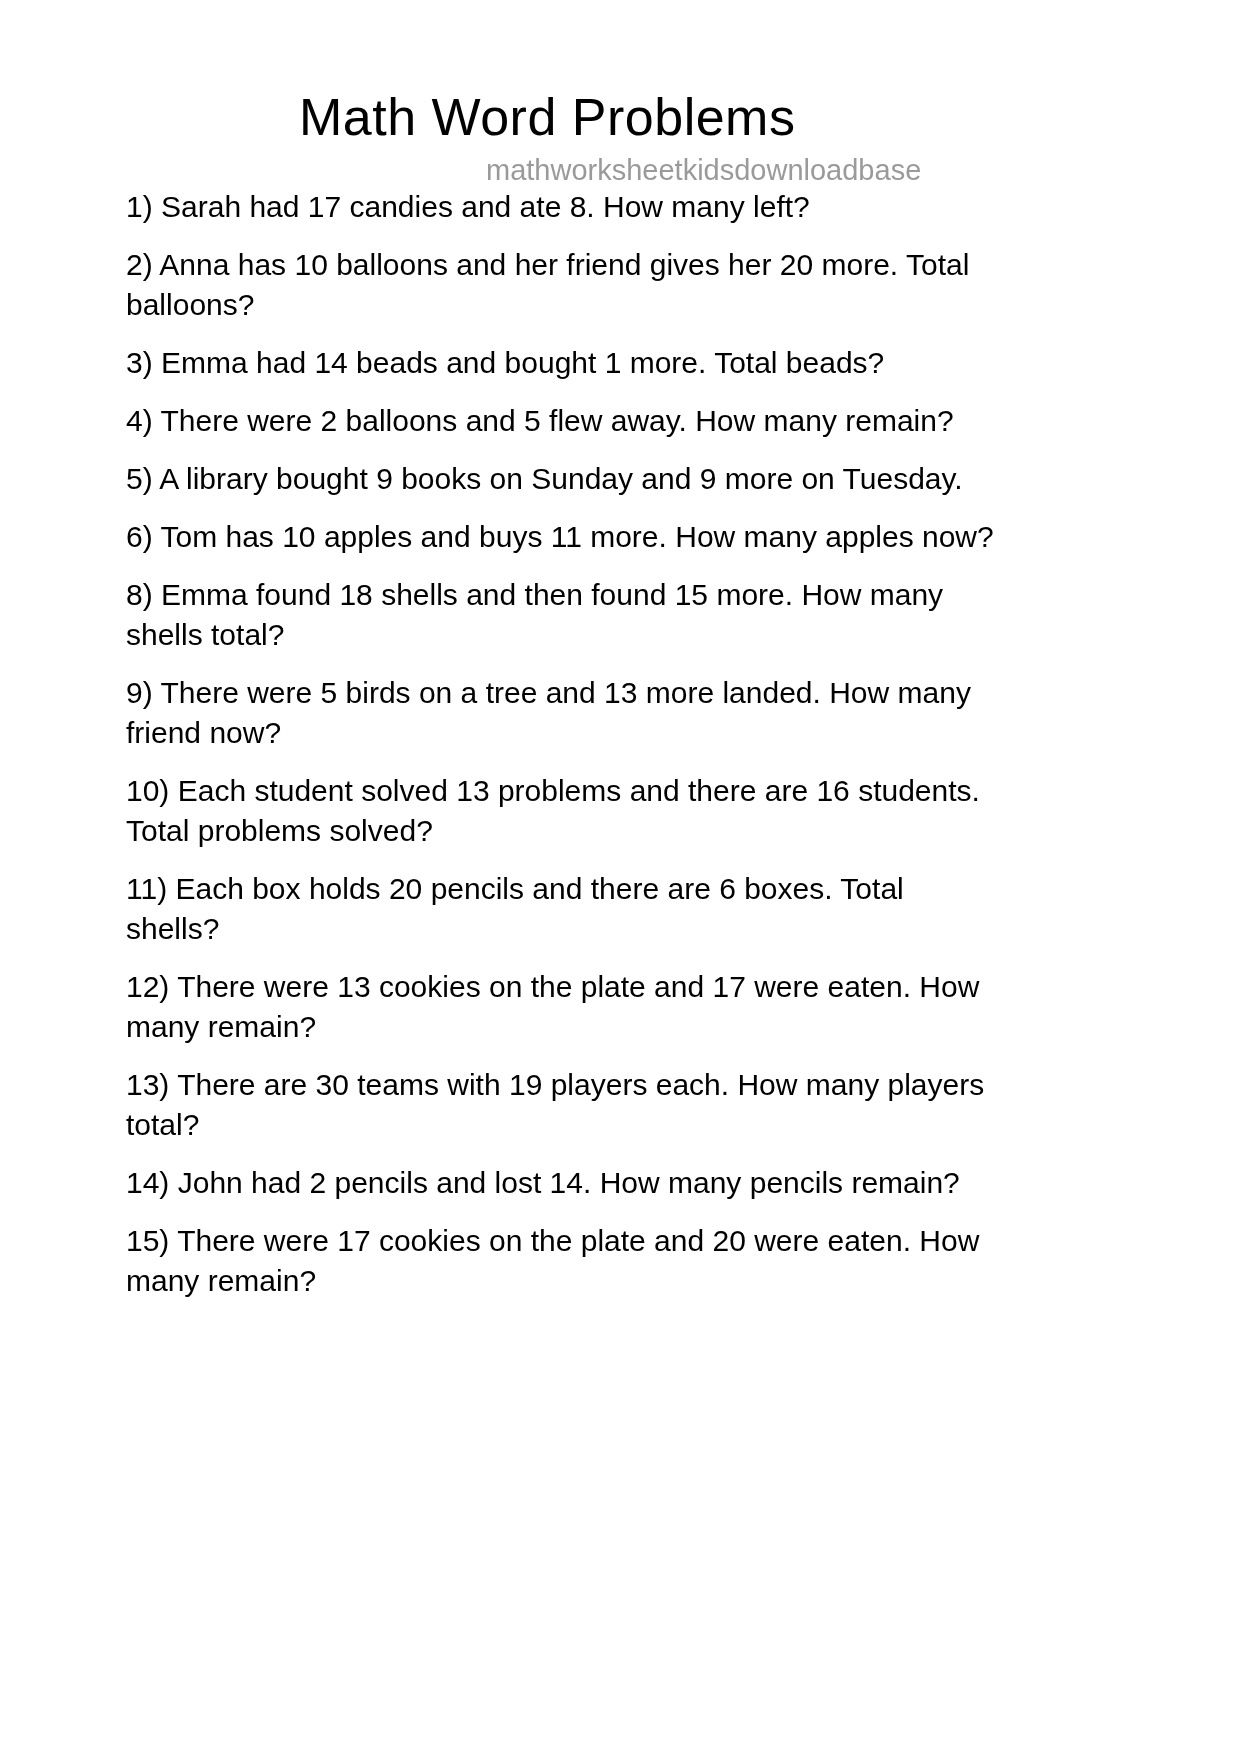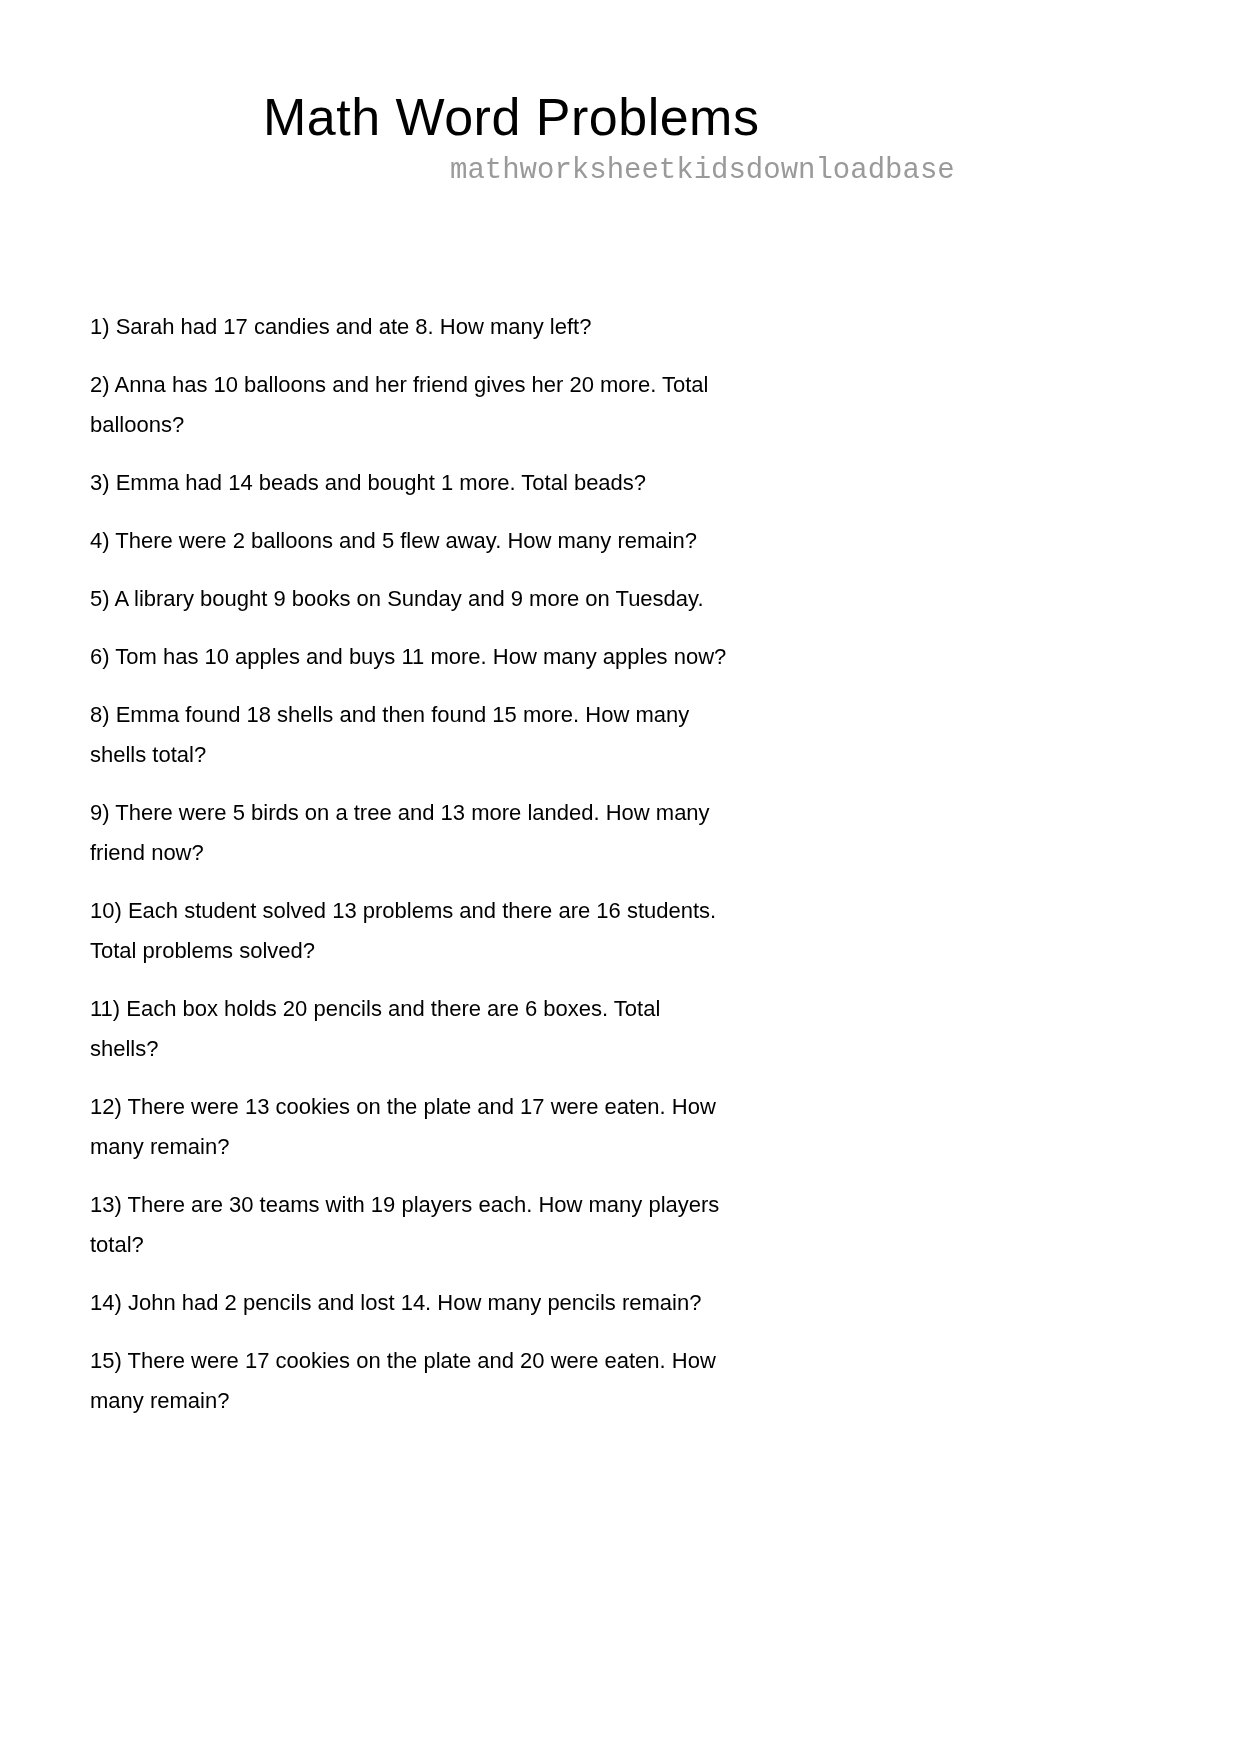--- a/index.html
+++ b/index.html
@@ -8,44 +8,43 @@
     background: #ffffff;
   }
   .page {
     position: relative;
     width: 1054px;
     height: 1754px;
     background: #ffffff;
     overflow: hidden;
     font-family: "Liberation Sans", sans-serif;
     color: #000000;
+    padding-left: 36px;
   }
   .doc-title {
     margin: 88px 0 0 0;
     padding-left: 263px;
     font-size: 52px;
     font-weight: 400;
     line-height: 1.15;
     letter-spacing: 0.5px;
     color: #000000;
   }
   .doc-subtitle {
     margin-top: 6px;
     padding-left: 450px;
     font-size: 29px;
     font-weight: 400;
     line-height: 1.15;
     color: #9a9a9a;
-    font-family: Liberation Mono, monospace;
   }
   .problems {
-    margin-top: 120px;
     padding-left: 90px;
     padding-right: 60px;
-    font-size: 22px;
+    font-size: 30px;
   }
   .problem {
     margin: 0 0 18px 0;
     line-height: 40px;
   }
   .pline {
     display: block;
     white-space: pre;
   }
 </style>

